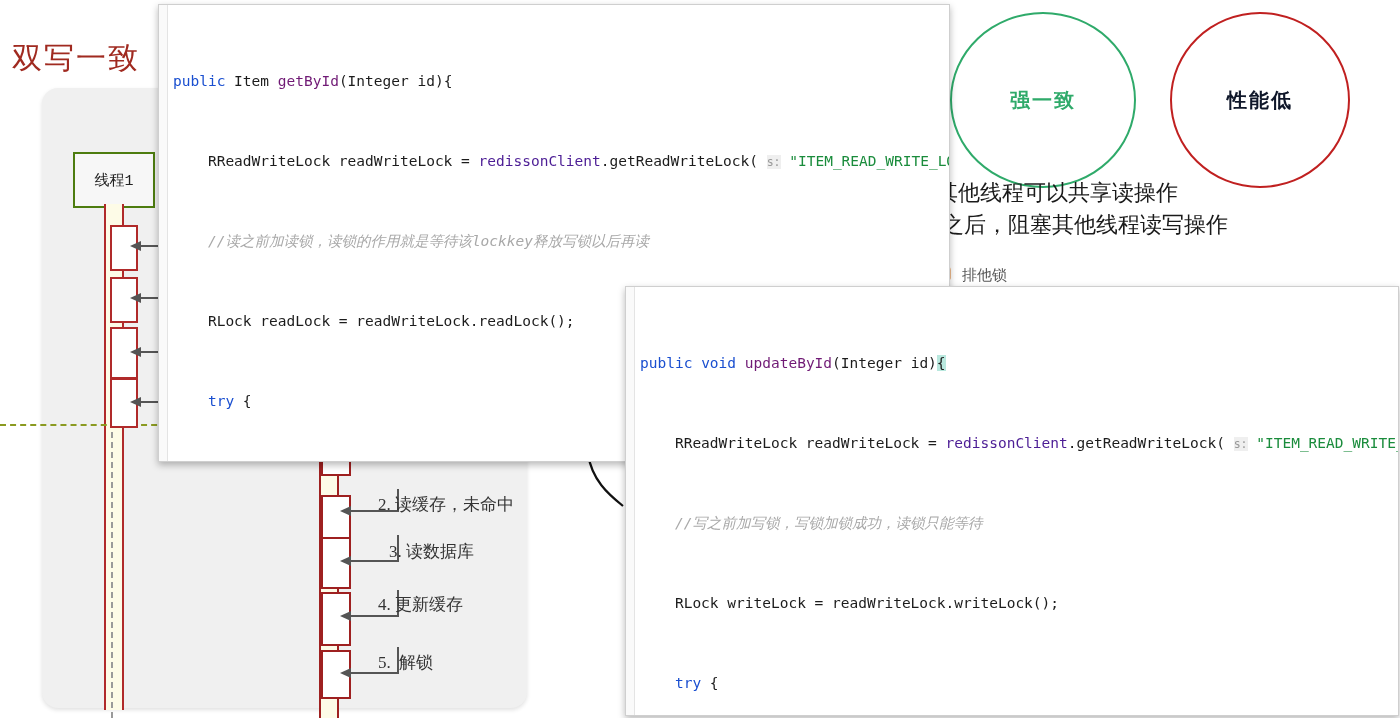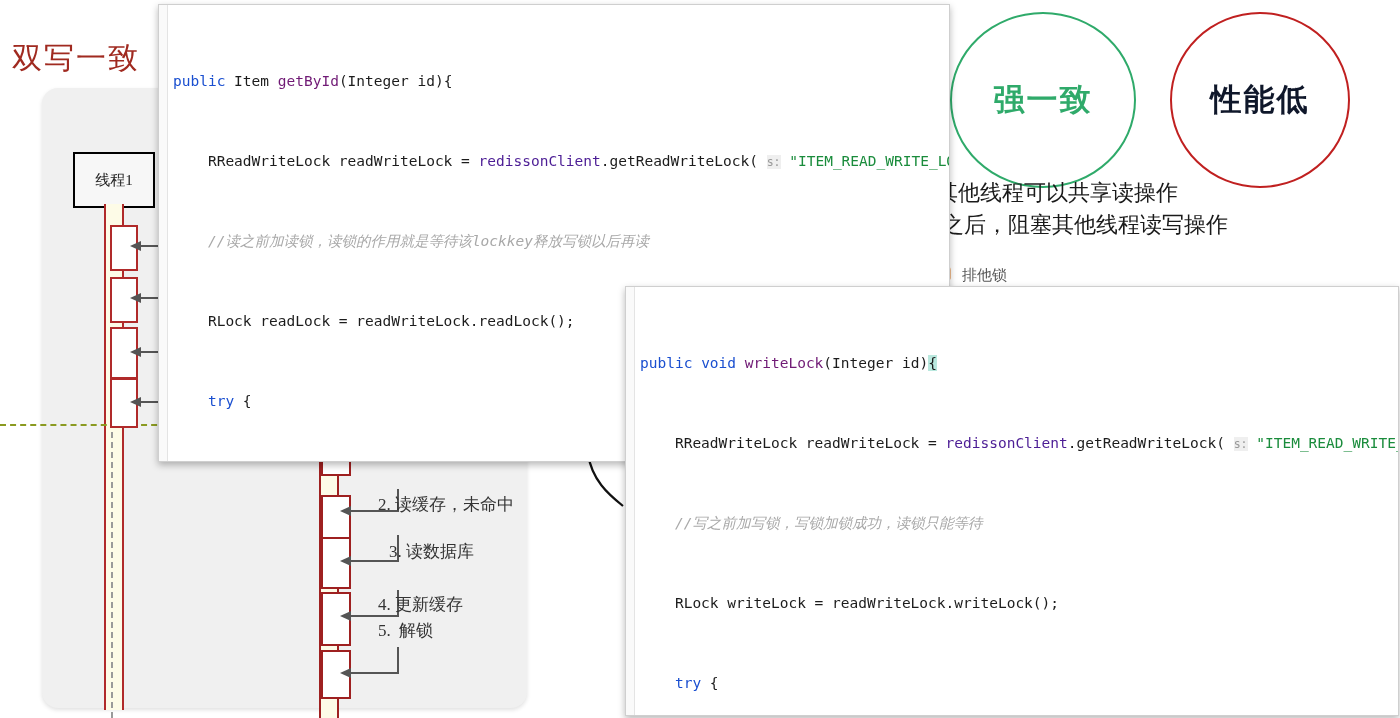--- a/index.html
+++ b/index.html
@@ -21,23 +21,23 @@
     box-shadow:0 2px 4px rgba(0,0,0,.12);
   }
   .slide-title{
     position:absolute;left:12px;top:38px;
     font-family:"Liberation Serif", serif;
     font-size:30px;color:#a02a20;letter-spacing:2px;
     white-space:nowrap;
   }
   .thread-box{
     position:absolute;left:73px;top:152px;width:78px;height:52px;
-    border:2px solid #000000;background:#f7f7f7;
+    border:2px solid #4d7c0f;background:#f7f7f7;
     display:flex;align-items:center;justify-content:center;
-    font-family:Liberation Serif, serif;font-size:15px;color:#222;
+    font-family:Liberation Mono, monospace;font-size:15px;color:#222;
   }
   .lifeline{
     position:absolute;left:104px;top:204px;width:16px;height:506px;
     background:#fdfbe7;border-left:2px solid #b02a2a;border-right:2px solid #b02a2a;
   }
   .lifeline-dash{
     position:absolute;left:111px;top:432px;width:0;height:286px;
     border-left:2px dashed #9a9a9a;
   }
   .green-dash{
@@ -66,21 +66,21 @@
     background:#fdfbe7;border-left:2px solid #9e2020;border-right:2px solid #9e2020;
   }
 
   .curve{position:absolute;left:540px;top:440px;}
 
   
   .circle{
     position:absolute;border-radius:50%;
     display:flex;align-items:center;justify-content:center;
     font-family:"Liberation Serif", serif;
-    font-size:31px;font-weight:bold;letter-spacing:2px;
+    font-size:20px;font-weight:bold;letter-spacing:2px;
   }
   .circle-strong{
     left:950px;top:12px;width:182px;height:172px;
     border:2px solid #2faa6a;color:#2faa6a;
   }
   .circle-perf{
     left:1170px;top:12px;width:176px;height:172px;
     border:2px solid #c02020;color:#0f172a;
   }
 
@@ -225,21 +225,21 @@
     <span>读缓存，未命中</span>
   </div>
   <div class="step-label" style="left:378px;top:540px;margin-left:11px;">
     <span>3.</span>
     <span>读数据库</span>
   </div>
   <div class="step-label" style="left:378px;top:593px;">
     <span>4.</span>
     <span>更新缓存</span>
   </div>
-  <div class="step-label" style="left:378px;top:619px;">
+  <div class="step-label" style="left:378px;top:651px;">
     <span>5.</span>
     <span style="margin-left:4px;">解锁</span>
   </div>
 
   <div class="curve">
     <svg width="120" height="80" viewBox="0 0 120 80">
       <path d="M48 14 C52 40, 68 54, 83 66" fill="none" stroke="#111" stroke-width="2.2"></path>
     </svg>
   </div>
 
@@ -307,21 +307,21 @@
       
 
       
     </div>
   </div>
 
   <div class="code-win code-win-2">
     <div class="gutter"></div>
     <div class="code-body">
 
-      <div class="code-line"><span class="kw">public</span> <span class="kw">void</span> <span class="fn">writeLock</span>(Integer id)<span class="brace-hl">{</span></div>
+      <div class="code-line"><span class="kw">public</span> <span class="kw">void</span> <span class="fn">updateById</span>(Integer id)<span class="brace-hl">{</span></div>
 
       <div class="code-line">    RReadWriteLock readWriteLock = <span class="fld">redissonClient</span>.getReadWriteLock( <span class="hint">s:</span> <span class="str">"ITEM_READ_WRITE_LOCK"</span>);</div>
 
       <div class="code-line cmt">    //写之前加写锁，写锁加锁成功，读锁只能等待</div>
 
       <div class="code-line">    RLock writeLock = readWriteLock.writeLock();</div>
 
       <div class="code-line">    <span class="kw">try</span> {</div>
 
       

